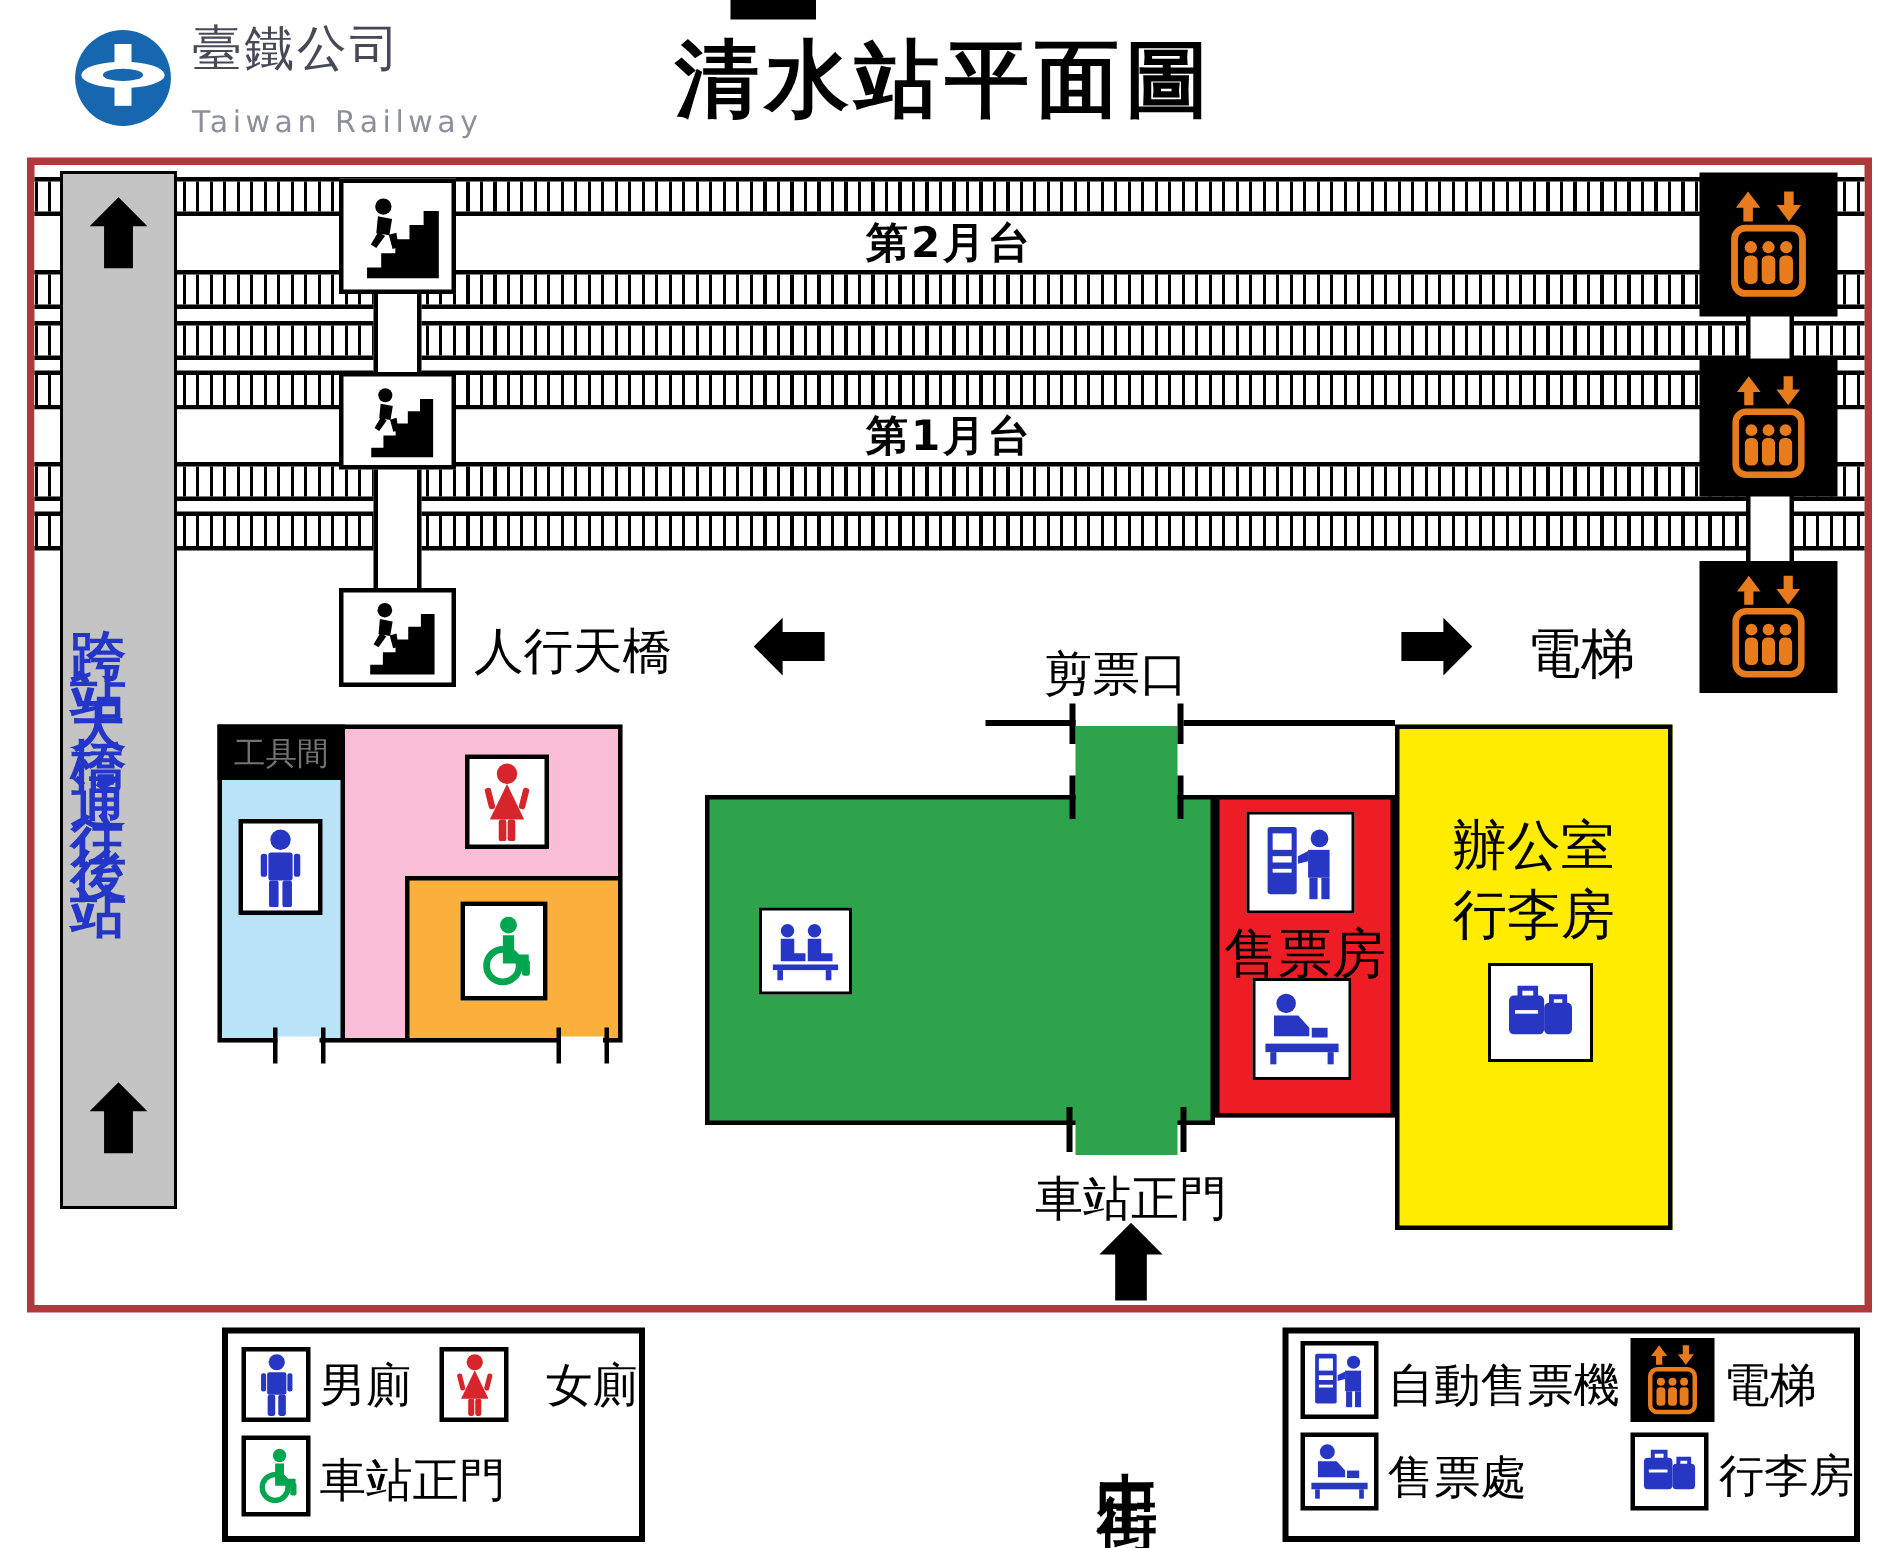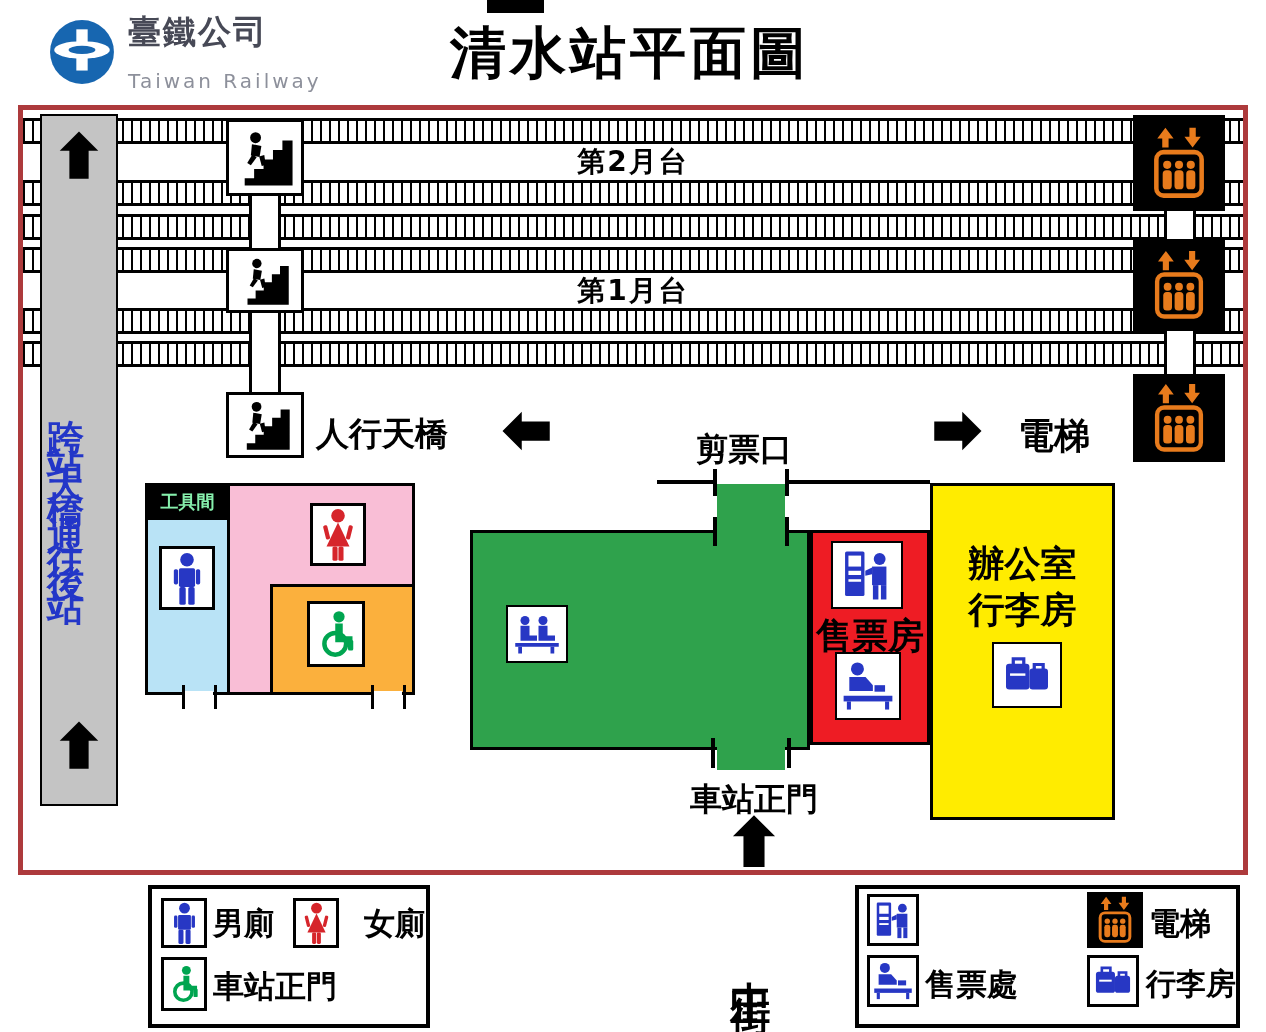--- a/index.html
+++ b/index.html
@@ -9,21 +9,21 @@
   .abs{position:absolute}
   .track{position:absolute;left:23px;width:1220px;height:26px;border-top:3px solid #000;border-bottom:3px solid #000;
          background:repeating-linear-gradient(90deg,#000 0 2px,#fff 2px 9px)}
   .pstrip{position:absolute;left:23px;width:1220px;background:#fff;display:flex;align-items:center;justify-content:center;
           font-size:28px;font-weight:bold;letter-spacing:2px}
   .sbox{position:absolute;background:#fff;border:3px solid #000;display:flex;align-items:center;justify-content:center;color:#000}
   .ebox{position:absolute;background:#000;display:flex;align-items:center;justify-content:center;color:#e87b1c}
   .vcorr{position:absolute;background:#fff;border-left:3px solid #000;border-right:3px solid #000}
   .tick{position:absolute;background:#000;width:4px}
   .wallseg{position:absolute;background:#000;height:4px}
-  .lbl{position:absolute;font-weight:bold;white-space:nowrap;color:#000}
+  .lbl{position:absolute;font-weight:normal;white-space:nowrap;color:#000}
   .iconbox{position:absolute;background:#fff;border:3px solid #000;display:flex;align-items:center;justify-content:center}
   .legendbox{position:absolute;background:#fff;border:4px solid #000}
   .vtext{writing-mode:vertical-lr;text-orientation:upright;font-weight:bold}
   svg{display:block}
 </style>
 </head>
 <body>
 
 <div id="stage">
 
@@ -217,21 +217,21 @@
     </svg>
   <div class="lbl" style="left:1018px;top:412px;font-size:36px">電梯</div>
 
   <div class="wallseg" style="left:657px;top:480px;width:60px"></div>
   <div class="wallseg" style="left:789px;top:480px;width:141px"></div>
 
   <div class="abs" style="left:145px;top:483px;width:270px;height:212px;background:#f9bed6;border:3px solid #000"></div>
   <div class="abs" style="left:148px;top:520px;width:82px;height:172px;background:#b9e3f6;border-right:3px solid #000"></div>
   <div class="abs" style="left:270px;top:584px;width:142px;height:108px;background:#fbb03d;border-top:3px solid #000;border-left:3px solid #000"></div>
   <div class="abs" style="left:145px;top:483px;width:85px;height:37px;background:#000;color:#fff;display:flex;align-items:center;justify-content:center">
-    <span class="lbl" style="position:static;font-size:18px;color:#86efac">工具間</span>
+    <span class="lbl" style="position:static;font-size:21px;color:#737373">工具間</span>
   </div>
   <div class="iconbox" style="left:159px;top:546px;width:56px;height:64px;color:#2737c4">
     <svg width="34" height="53">
         <use href="#sym-male"></use>
       </svg>
   </div>
   <div class="iconbox" style="left:310px;top:503px;width:56px;height:63px;color:#d6252b">
     <svg width="34" height="53">
         <use href="#sym-female"></use>
       </svg>
@@ -314,20 +314,21 @@
   <div class="lbl" style="left:213px;top:966px;font-size:31px">車站正門</div>
 
   <div class="abs vtext" style="left:724px;top:890px;width:52px;height:142px;display:flex;justify-content:center;font-size:40px;letter-spacing:8px;color:#000">中正街</div>
 
   <div class="legendbox" style="left:855px;top:885px;width:385px;height:143px"></div>
   <div class="iconbox" style="left:867px;top:894px;width:52px;height:52px;color:#2737c4">
     <svg width="40" height="40">
         <use href="#sym-vending"></use>
       </svg>
   </div>
+  <div class="lbl" style="left:925px;top:903px;font-size:31px">自動售票機</div>
   <div class="ebox" style="left:1087px;top:892px;width:56px;height:56px">
     <svg width="38" height="48">
         <use href="#sym-elevator"></use>
       </svg>
   </div>
   <div class="lbl" style="left:1149px;top:903px;font-size:31px">電梯</div>
   <div class="iconbox" style="left:867px;top:955px;width:52px;height:52px;color:#2737c4">
     <svg width="40" height="40">
         <use href="#sym-counter"></use>
       </svg>

